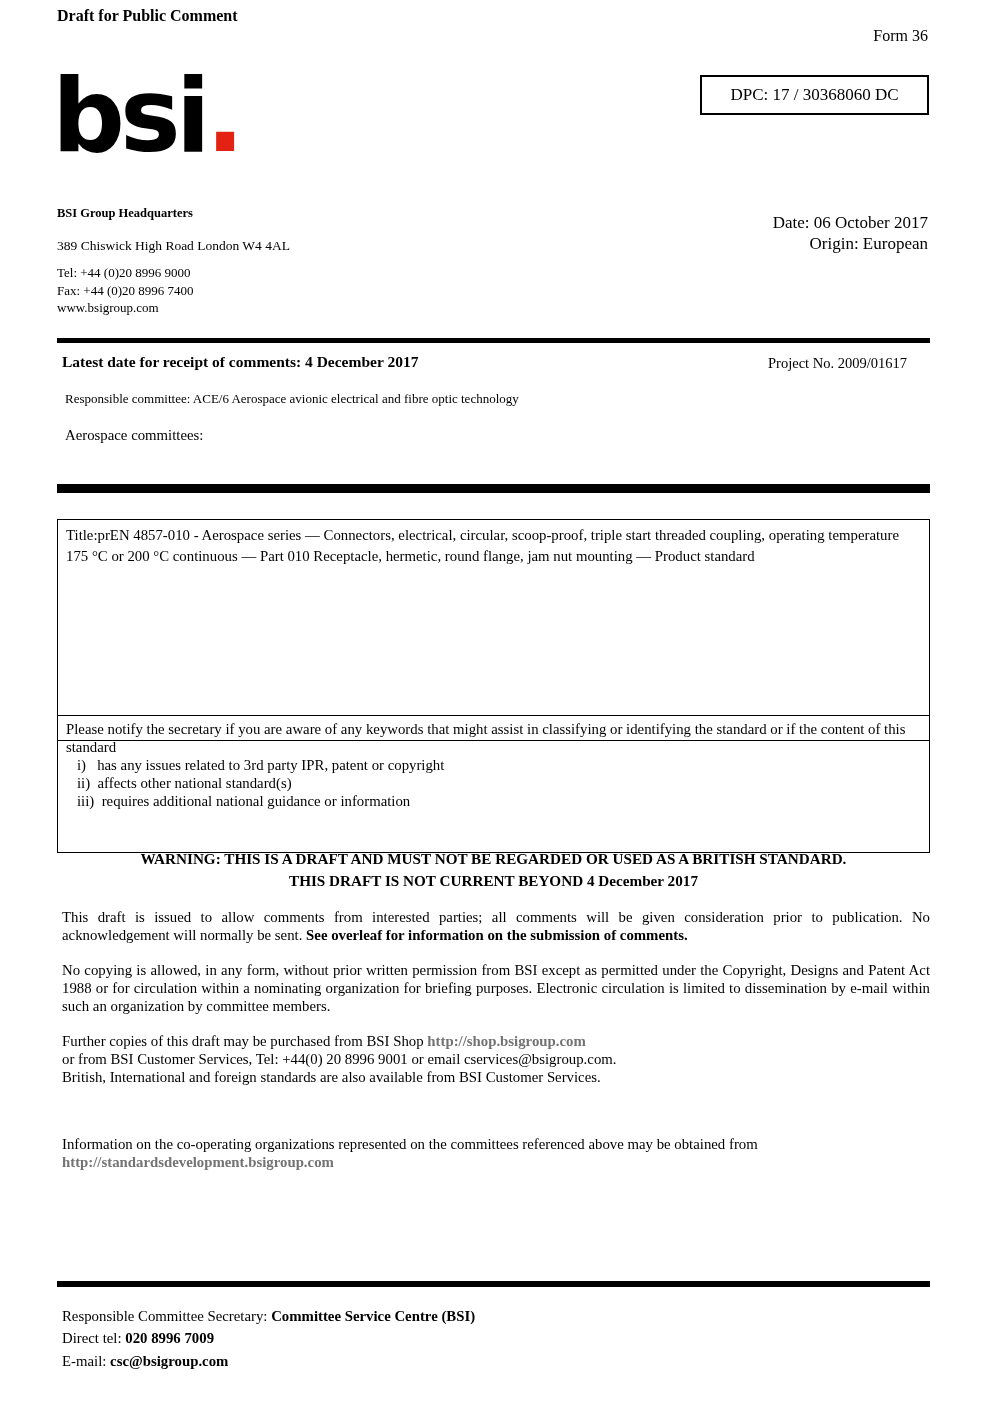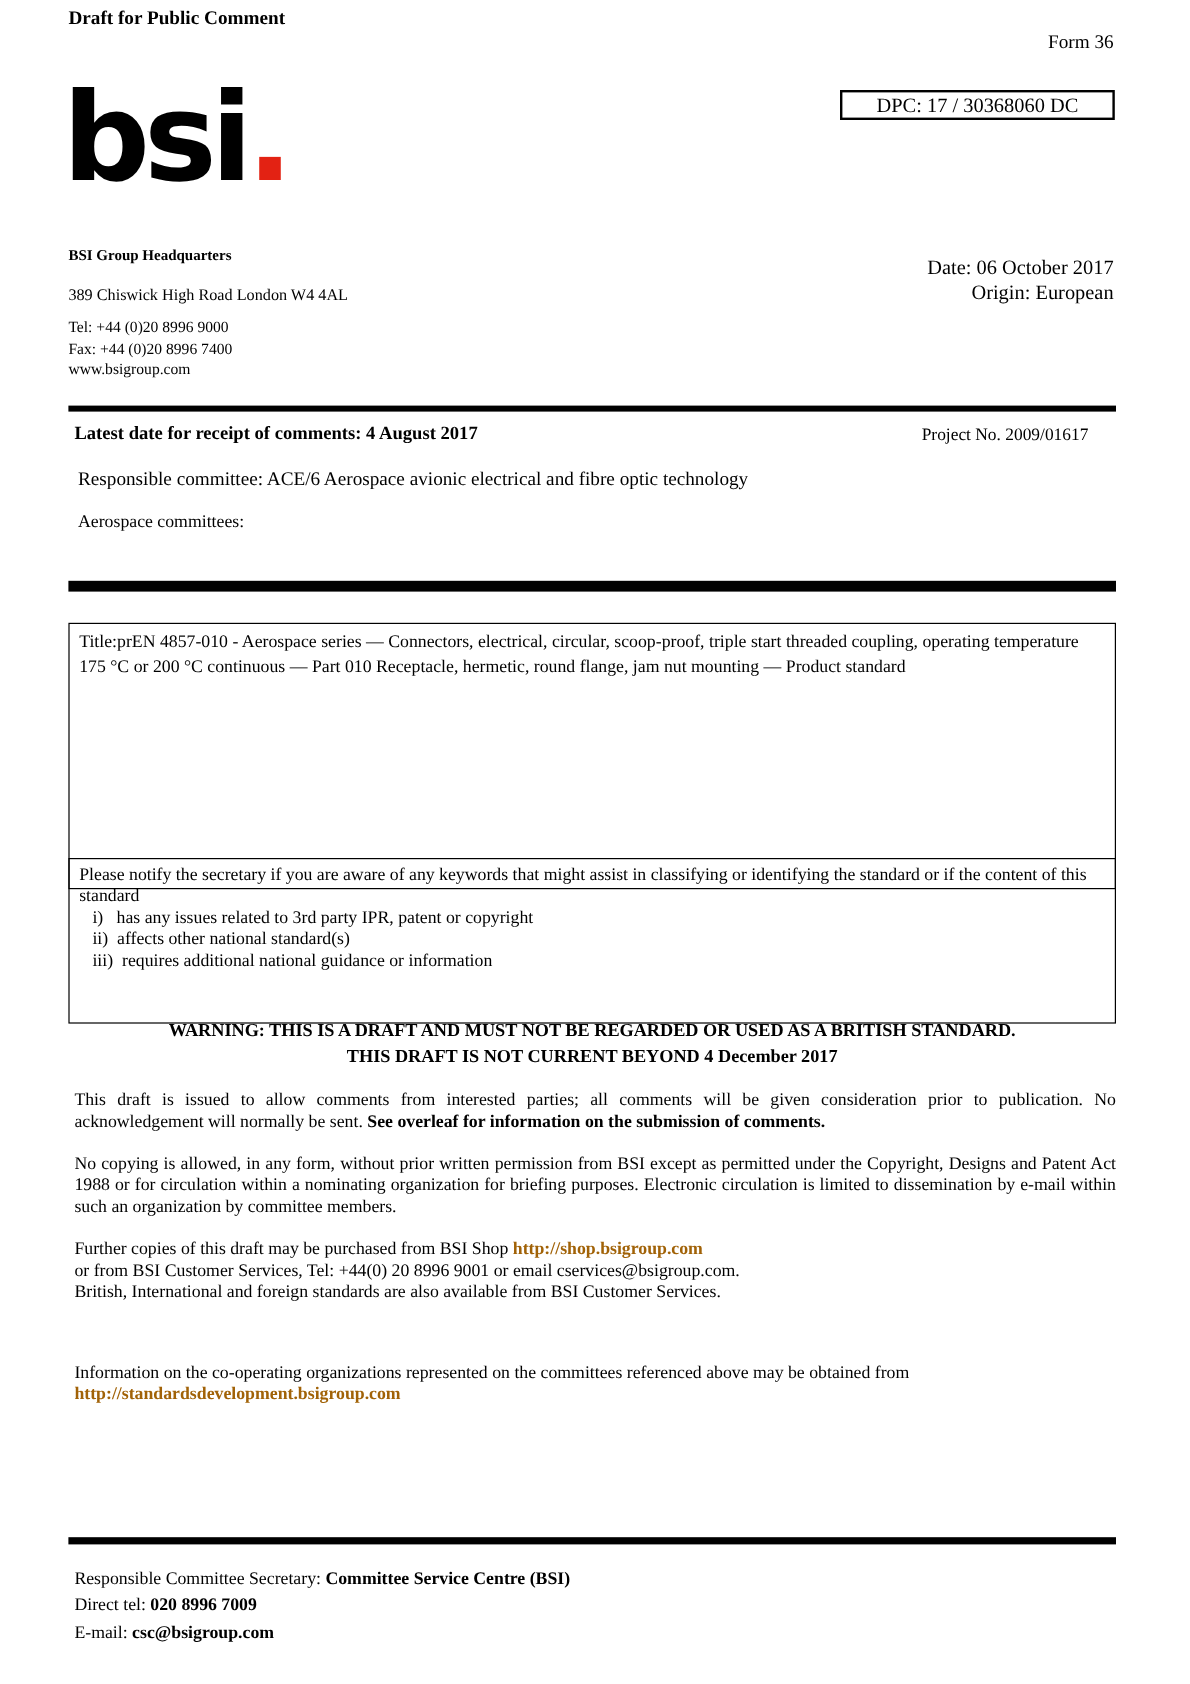--- a/index.html
+++ b/index.html
@@ -8,21 +8,21 @@
     width:992px; height:1403px; position:relative;
     font-family:"Liberation Serif", serif; color:#000;
     overflow:hidden;
   }
   .page { position:absolute; inset:0; background:#fff;border-radius:18px; }
 
   .draft-label { position:absolute; left:57px; top:7px; font-size:16px; font-weight:bold; }
   .form-number { position:absolute; right:64px; top:27px; font-size:16px;margin-left:29px; }
 
   .dpc-box {
-    position:absolute; left:700px; top:75px; width:229px; height:25px;
+    position:absolute; left:700px; top:75px; width:229px; height:40px;
     border:2px solid #000; display:flex; align-items:center; justify-content:center;
     font-size:17px;
   }
 
   .logo {
     position:absolute; left:52px; top:60px;
     font-family:"DejaVu Sans", sans-serif; font-weight:bold;
     font-size:102px; line-height:1.1; letter-spacing:-5px; color:#000;
   }
   .logo .dot { color:#e32213; letter-spacing:0; }
@@ -34,21 +34,21 @@
   .meta-date { position:absolute; right:64px; top:213px; font-size:17px;margin-left:40px; }
   .meta-origin { position:absolute; right:64px; top:234px; font-size:17px; }
 
   .rule { position:absolute; left:57px; width:873px; background:#000; }
   .rule1 { top:338px; height:5px; }
   .rule2 { top:484px; height:9px; }
   .rule3 { top:1281px; height:6px; }
 
   .latest-date { position:absolute; left:62px; top:353px; font-size:15.5px; font-weight:bold; }
   .project-no { position:absolute; right:85px; top:355px; font-size:14.5px; }
-  .resp-committee { position:absolute; left:65px; top:391px; font-size:16px; }
+  .resp-committee { position:absolute; left:65px; top:391px; font-size:13px; }
   .interested { position:absolute; left:65px; top:427px; font-size:14.8px; }
 
   .title-box {
     position:absolute; left:57px; top:519px; width:873px; height:222px;
     border:1px solid #000; padding:5px 8px; font-size:14.8px; line-height:1.4;
   }
   .keywords-box {
     position:absolute; left:57px; top:715px; width:873px; height:138px;
     border:1px solid #000; padding:4px 8px; font-size:14.8px; line-height:1.22;
   }
@@ -60,21 +60,21 @@
     text-align:center; font-weight:bold; font-size:15.2px; line-height:1.45;
   }
 
   .para { position:absolute; left:62px; width:868px; font-size:14.8px; line-height:1.22; }
   .para-justify { text-align:justify; }
   .para1 { top:908px; }
   .para2 { top:961px; }
   .para3 { top:1032px; }
   .para4 { top:1119px;margin-top:16px; }
 
-  .link { color:#a16207; font-weight:bold; cursor:pointer; text-decoration:none; }
+  .link { color:#737373; font-weight:bold; cursor:pointer; text-decoration:none; }
 
   .footer { position:absolute; left:62px; top:1305px; font-size:14.8px; line-height:1.52; }
   .footer b { font-weight:bold; }
 </style>
 </head>
 <body>
 
 <div class="page">
 
   <div class="draft-label">Draft for Public Comment</div>
@@ -92,21 +92,21 @@
     <div>Tel: +44 (0)20 8996 9000</div>
     <div>Fax: +44 (0)20 8996 7400</div>
     <div>www.bsigroup.com</div>
   </div>
 
   <div class="meta-date">Date: 06 October 2017</div>
   <div class="meta-origin">Origin: European</div>
 
   <div class="rule rule1"></div>
 
-  <div class="latest-date">Latest date for receipt of comments: 4 August 2017</div>
+  <div class="latest-date">Latest date for receipt of comments: 4 December 2017</div>
   <div class="project-no">Project No. 2009/01617</div>
   <div class="resp-committee">Responsible committee: ACE/6 Aerospace avionic electrical and fibre optic technology</div>
   <div class="interested">Aerospace committees:</div>
 
   <div class="rule rule2"></div>
 
   <div class="title-box">
     <span>Title:prEN 4857-010 - Aerospace series — Connectors, electrical, circular, scoop-proof, triple start threaded coupling, operating temperature 175 °C or 200 °C continuous — Part 010 Receptacle, hermetic, round flange, jam nut mounting — Product standard</span>
   </div>
 

